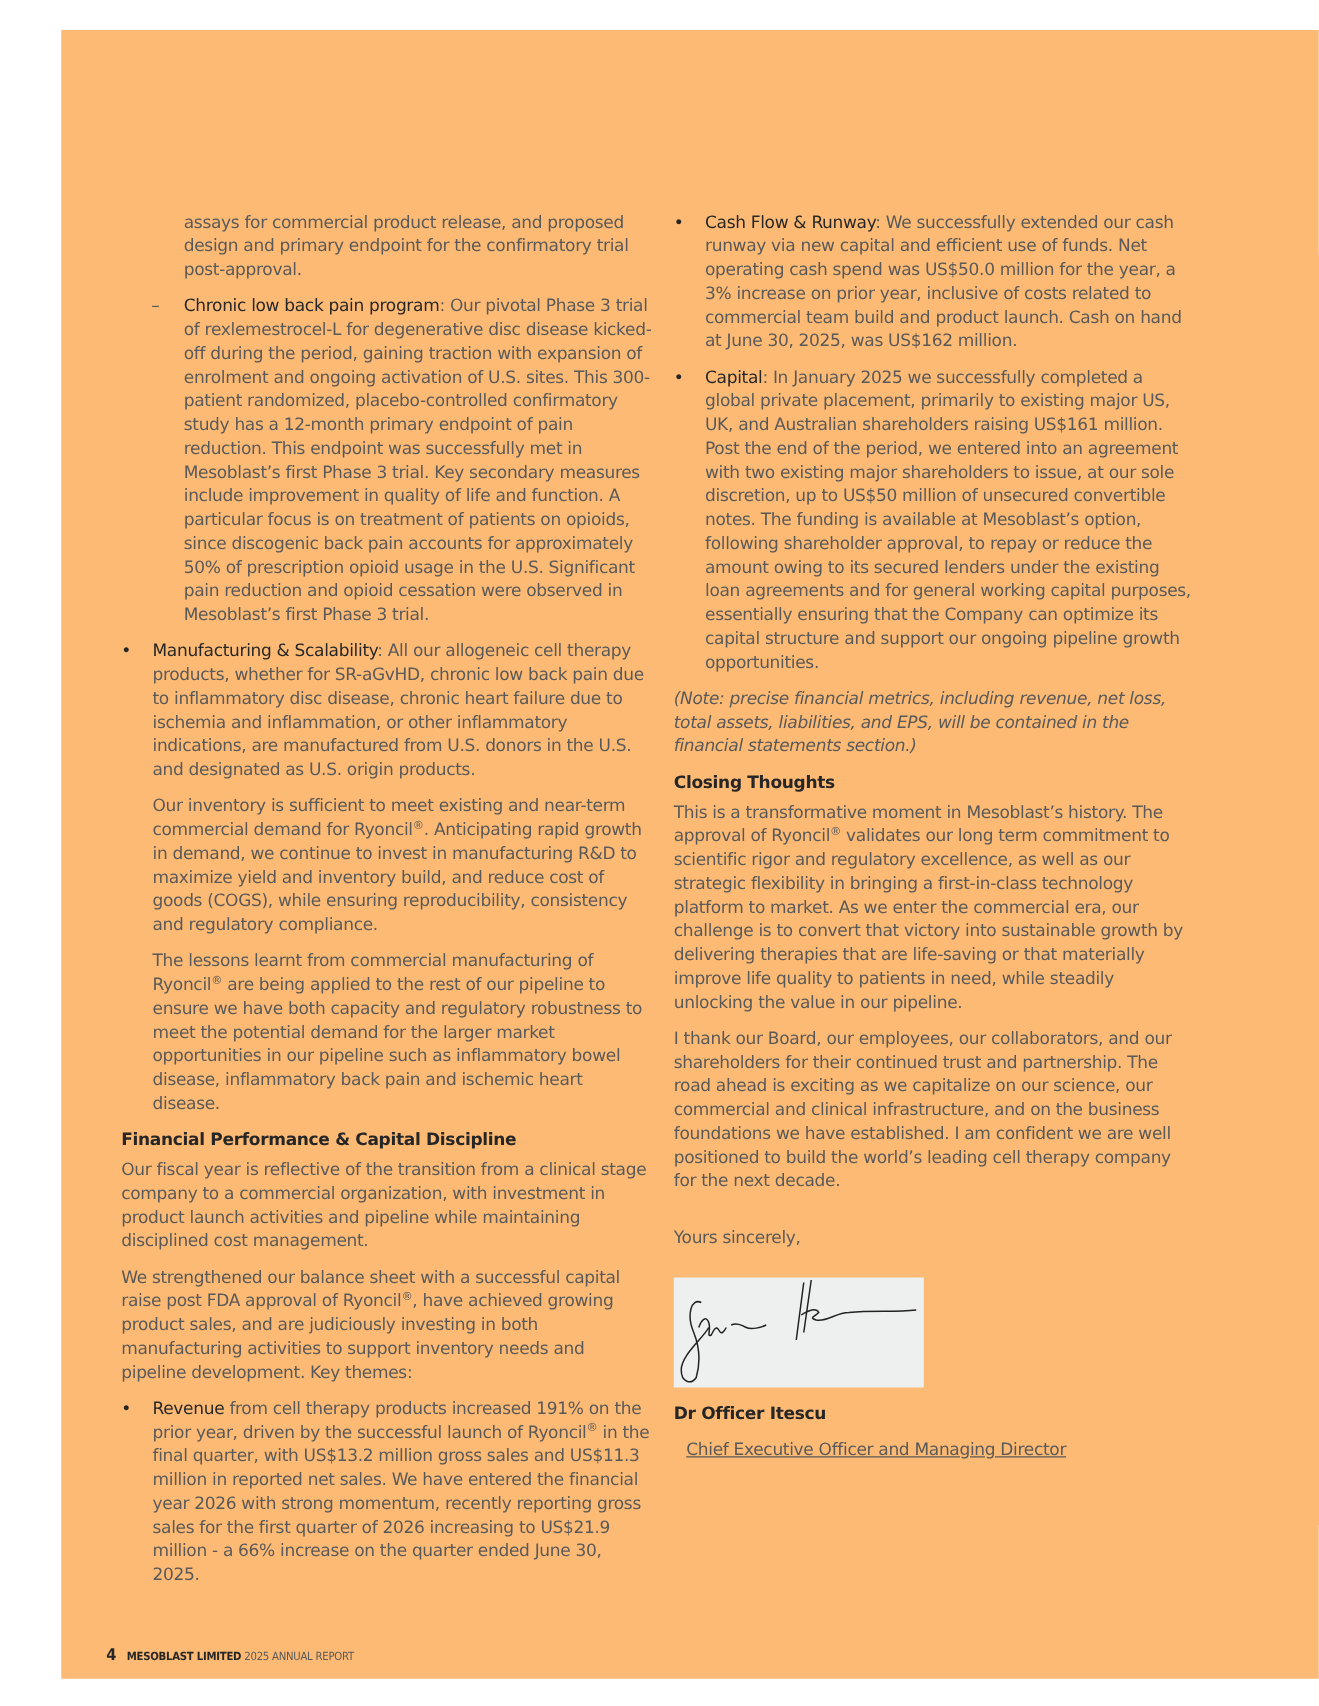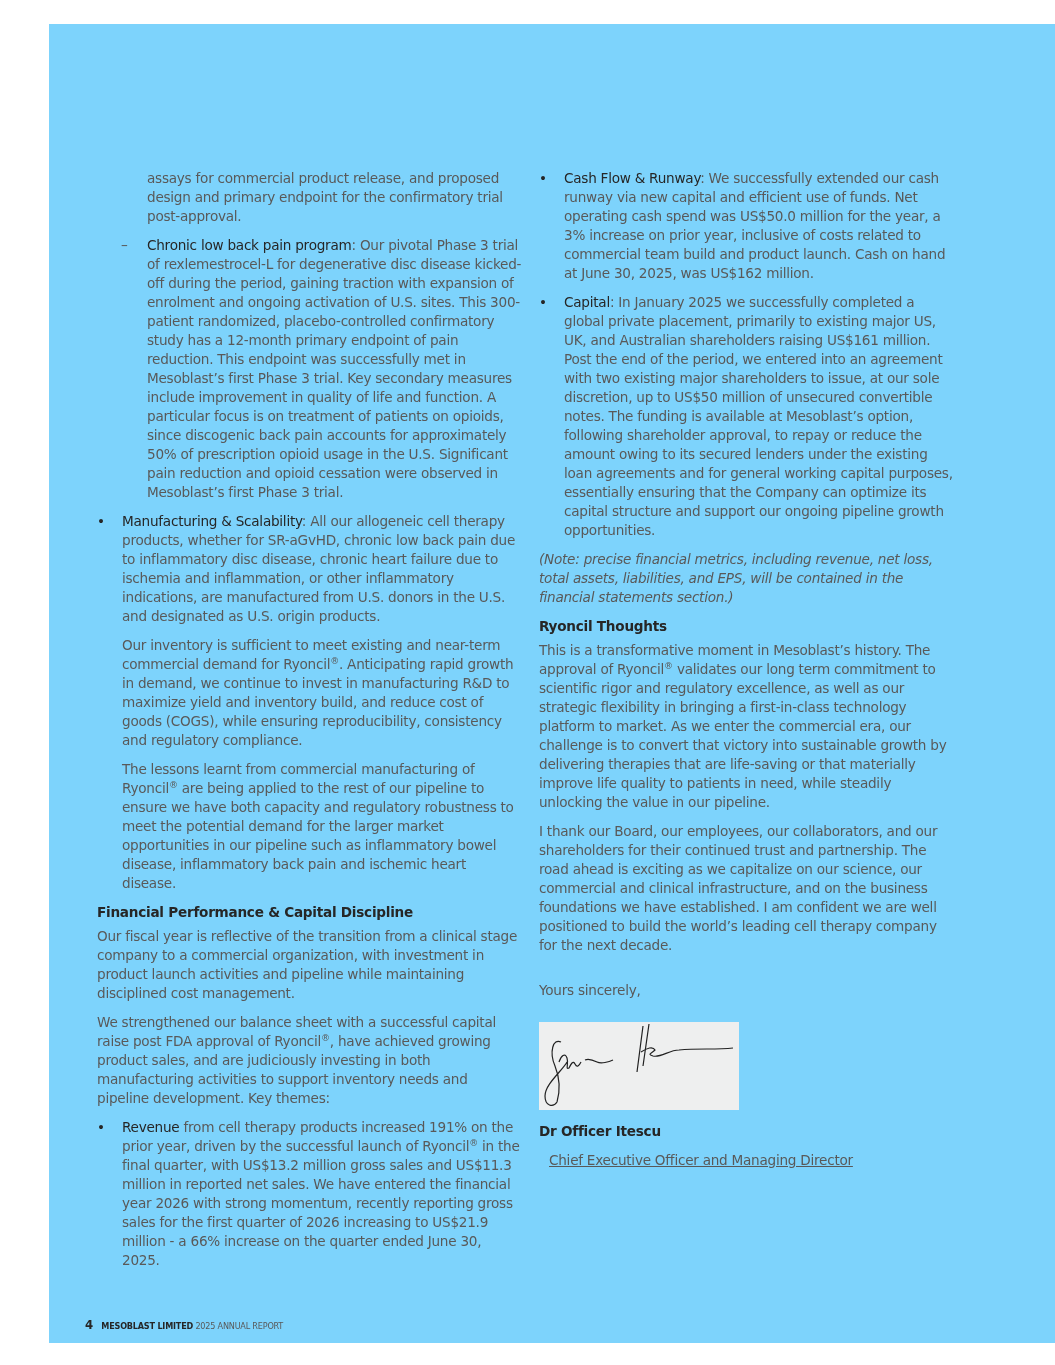--- a/index.html
+++ b/index.html
@@ -1,19 +1,19 @@
 <!DOCTYPE html>
 <html><head>
 <meta charset="utf-8">
 <style>
   html, body { margin: 0; padding: 0; background: #ffffff; }
   body { width: 1055px; height: 1365px; position: relative; overflow: hidden;
          font-family: "DejaVu Sans", sans-serif; }
   .page { position: absolute; left: 49px; top: 24px; width: 1006px; height: 1319px;
-          background: #7dd3fc; }
+          background: #fdba74; }
   .col { position: absolute; top: 145px; font-size: 13.6px; line-height: 19px;
          color: #595959; letter-spacing: -0.25px; }
   .col-left { left: 48px; width: 425px; }
   .col-right { left: 490px; width: 418px; }
   p { margin: 0 0 10px 0; }
   .strong { color: #262626; }
   .heading { color: #262626; font-weight: bold; margin: 0 0 5px 0; font-size: 13.6px; }
   .item { position: relative; padding-left: 25px; margin-bottom: 10px; }
   .item .marker { position: absolute; left: 0; top: 0; color: #262626; }
   .sub { position: relative; padding-left: 50px; margin-bottom: 10px; }
@@ -68,21 +68,21 @@
       <span class="strong">Cash Flow &amp; Runway</span><span>: We successfully extended our cash runway via new capital and efficient use of funds. Net operating cash spend was US$50.0 million for the year, a 3% increase on prior year, inclusive of costs related to commercial team build and product launch. Cash on hand at June 30, 2025, was US$162 million.</span>
     </div>
 
     <div class="item">
       <span class="marker">•</span>
       <span class="strong">Capital</span><span>: In January 2025 we successfully completed a global private placement, primarily to existing major US, UK, and Australian shareholders raising US$161 million. Post the end of the period, we entered into an agreement with two existing major shareholders to issue, at our sole discretion, up to US$50 million of unsecured convertible notes. The funding is available at Mesoblast’s option, following shareholder approval, to repay or reduce the amount owing to its secured lenders under the existing loan agreements and for general working capital purposes, essentially ensuring that the Company can optimize its capital structure and support our ongoing pipeline growth opportunities.</span>
     </div>
 
     <p class="note">(Note: precise financial metrics, including revenue, net loss, total assets, liabilities, and EPS, will be contained in the financial statements section.)</p>
 
-    <p class="heading">Ryoncil Thoughts</p>
+    <p class="heading">Closing Thoughts</p>
     <p><span>This is a transformative moment in Mesoblast’s history. The approval of Ryoncil</span><sup>®</sup><span> validates our long term commitment to scientific rigor and regulatory excellence, as well as our strategic flexibility in bringing a first-in-class technology platform to market. As we enter the commercial era, our challenge is to convert that victory into sustainable growth by delivering therapies that are life-saving or that materially improve life quality to patients in need, while steadily unlocking the value in our pipeline.</span></p>
     <p>I thank our Board, our employees, our collaborators, and our shareholders for their continued trust and partnership. The road ahead is exciting as we capitalize on our science, our commercial and clinical infrastructure, and on the business foundations we have established. I am confident we are well positioned to build the world’s leading cell therapy company for the next decade.</p>
 
     <p class="sincerely">Yours sincerely,</p>
 
     <div class="signature">
       <svg width="200" height="88" viewBox="0 0 200 88">
         <path d="M22 20 C14 16 10 30 16 44 C20 54 22 66 18 80 C14 86 6 84 6 74 C6 62 24 48 28 40 M20 40 C22 34 26 30 28 36 C30 42 26 48 30 46 C32 42 34 38 36 42 C38 46 40 44 42 40 M46 38 C50 36 54 38 58 40 C62 42 70 40 74 38" fill="none" stroke="#222" stroke-width="1.2"></path>
         <path d="M104 4 L98 50 M110 2 L104 44 M102 30 C108 26 114 24 116 28 C112 32 108 32 114 34 C122 36 130 28 140 28 C160 26 176 28 194 26" fill="none" stroke="#222" stroke-width="1.2"></path>
       </svg>

